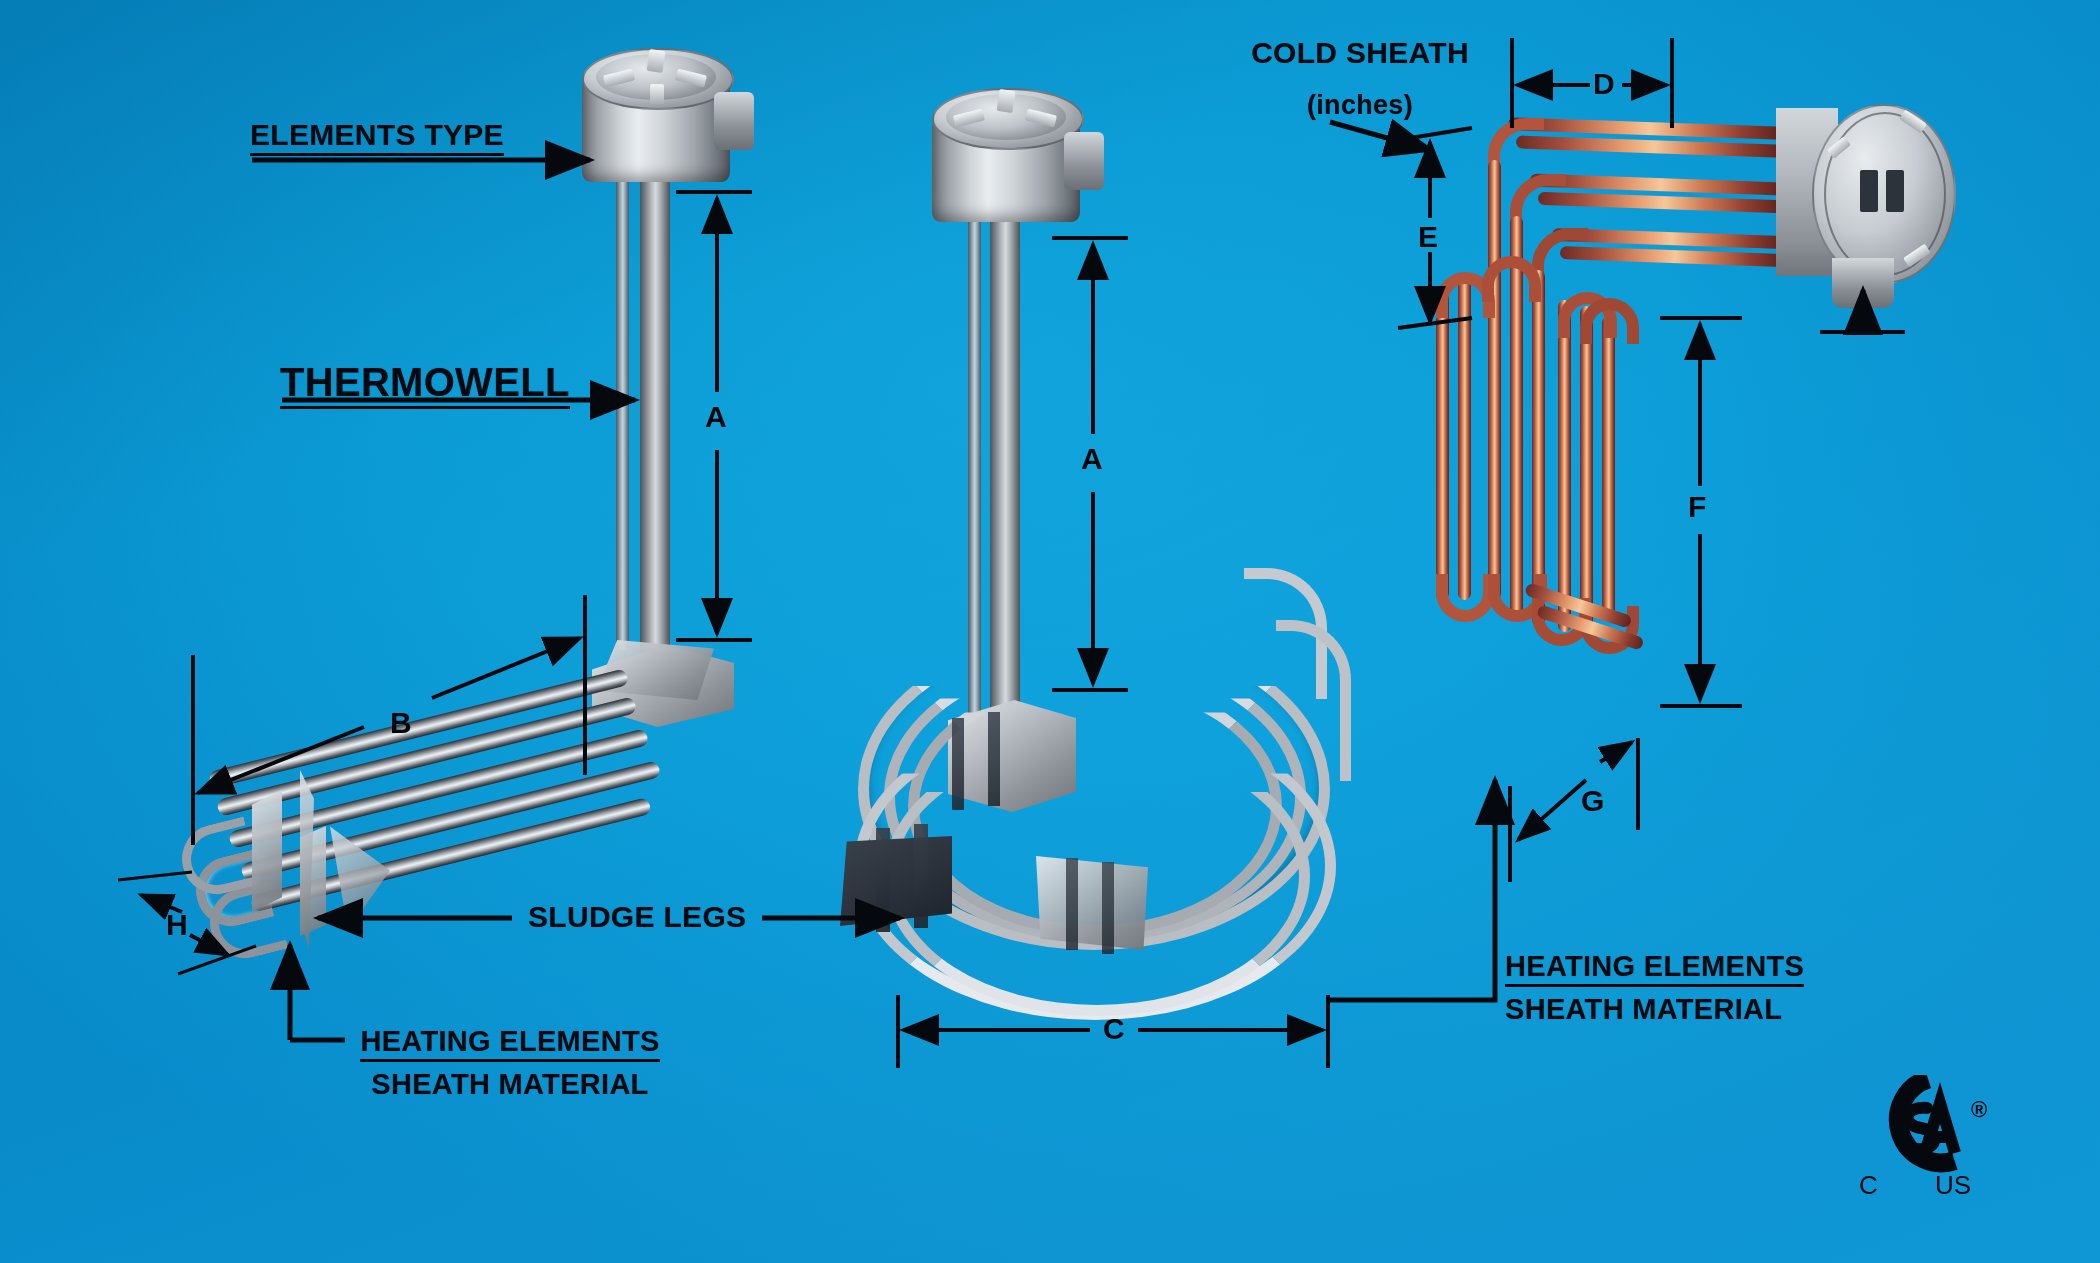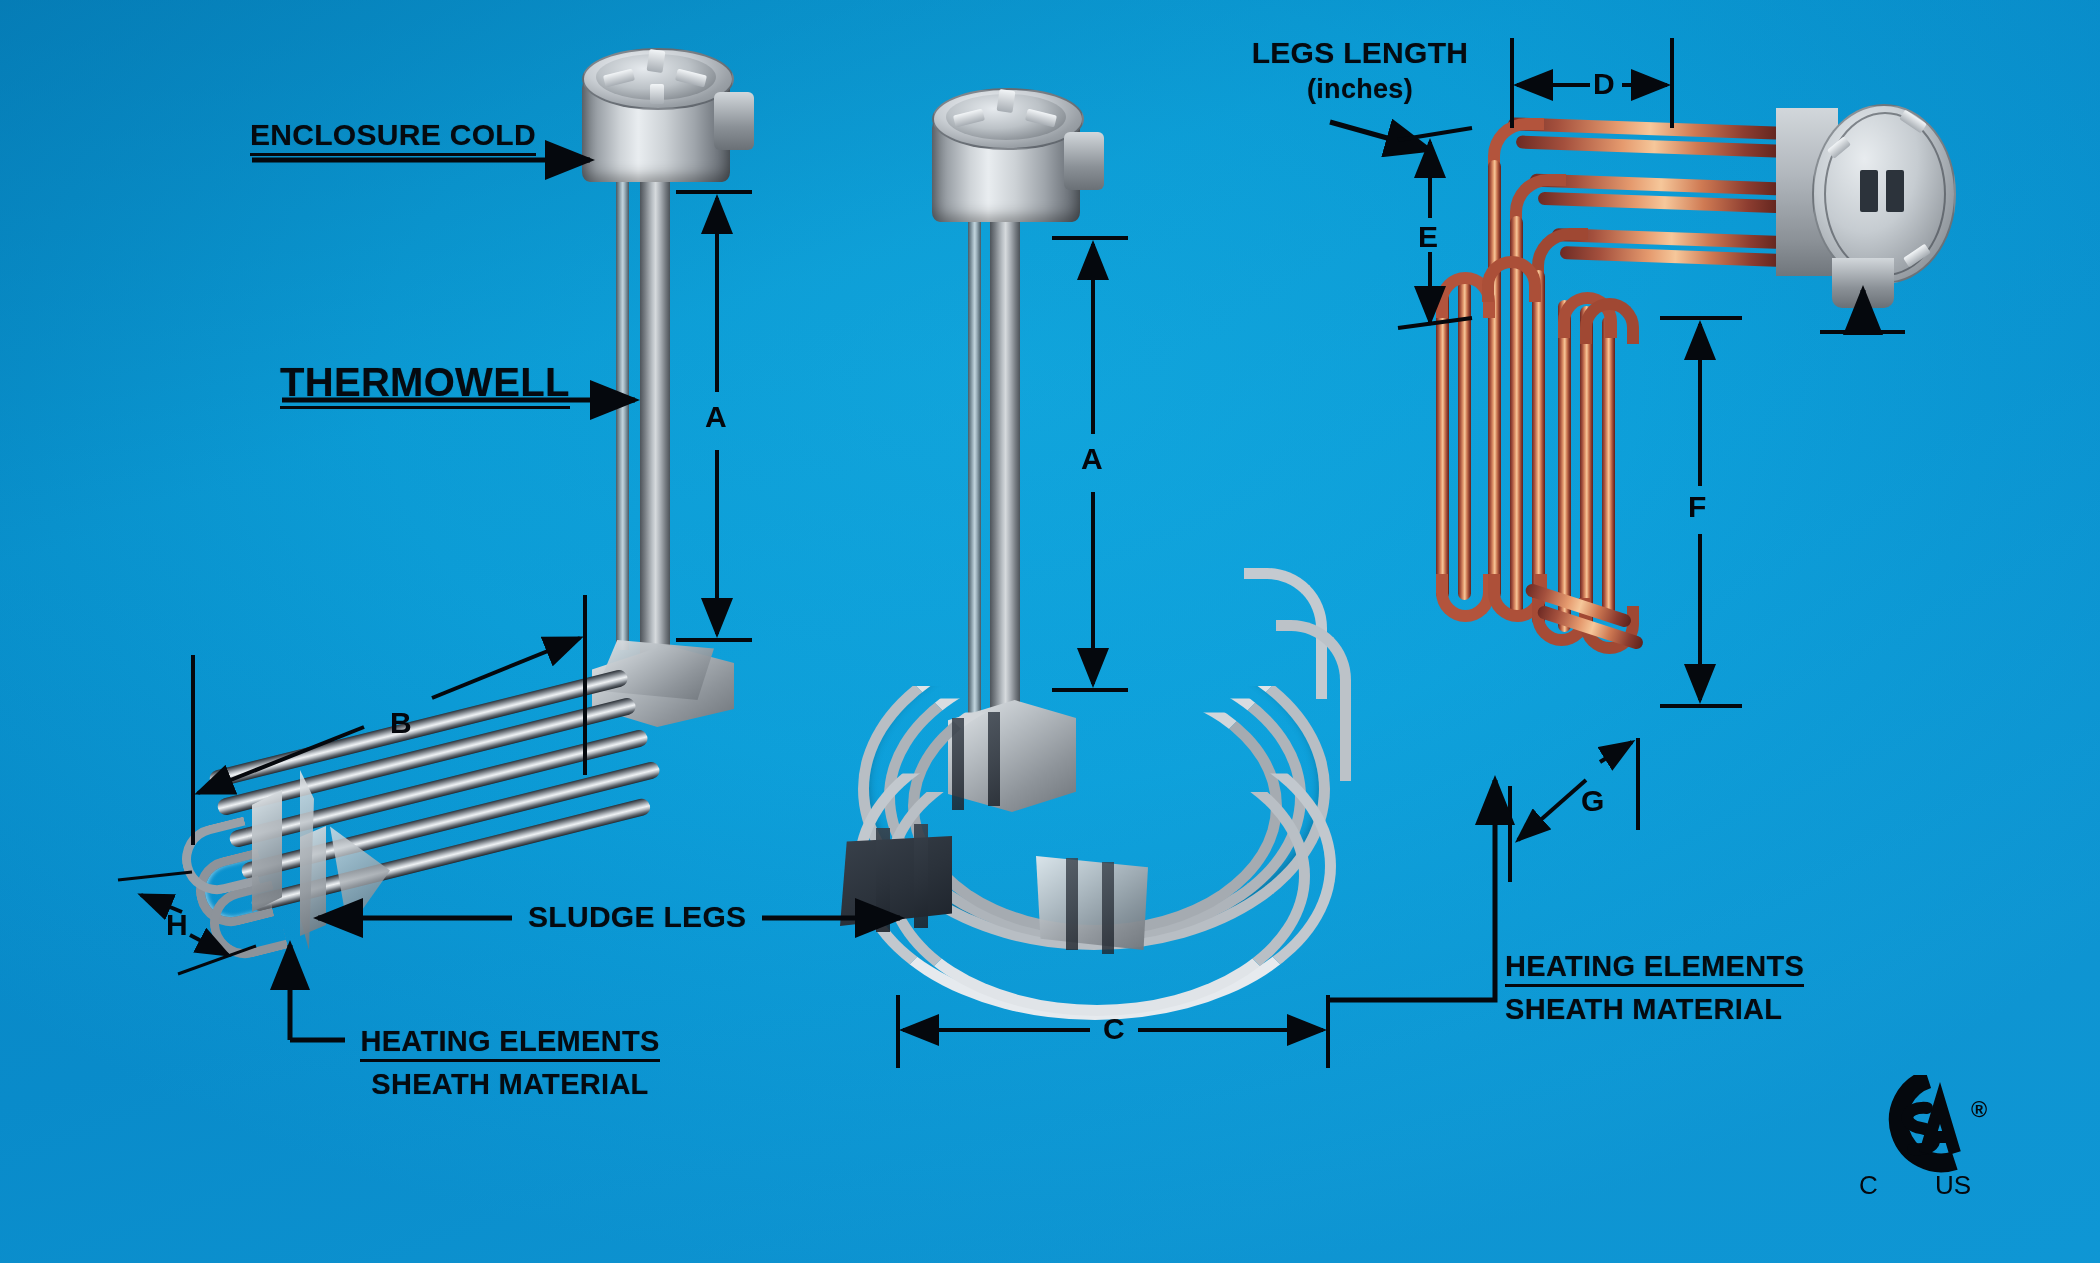--- a/index.html
+++ b/index.html
@@ -397,34 +397,34 @@
       <path d="M1330,1000 L1495,1000 L1495,940" stroke="#05080d" stroke-width="5" fill="none"></path>
       <path d="M1495,940 L1495,780" stroke="#05080d" stroke-width="5" fill="none" marker-end="url(#ah)"></path>
     </g>
 
     <g>
       <line x1="1863" y1="332" x2="1863" y2="290" stroke="#05080d" stroke-width="5" marker-end="url(#ah)"></line>
       <line x1="1820" y1="332" x2="1905" y2="332" stroke="#05080d" stroke-width="4"></line>
     </g>
   </svg>
 
-  <div class="lbl u" style="left:250px; top:118px; font-size:30px;">ENCLOSURE COLD</div>
+  <div class="lbl u" style="left:250px; top:118px; font-size:30px;">ELEMENTS TYPE</div>
 
   <div class="lbl u" style="left:280px; top:360px; font-size:40px;">THERMOWELL</div>
 
   <div class="lbl" style="left:528px; top:900px; font-size:30px;">SLUDGE LEGS</div>
 
   <div style="position:absolute; left:345px; top:1025px; text-align:center; width:330px;">
     <div class="lbl u" style="position:static; display:inline-block; font-size:29px;">HEATING ELEMENTS</div>
     <div class="lbl" style="position:static; display:block; font-size:29px; margin-top:6px;">SHEATH MATERIAL</div>
   </div>
 
   <div style="position:absolute; left:1245px; top:36px; text-align:center; width:230px;">
-    <div class="lbl" style="position:static; display:block; font-size:30px;">LEGS LENGTH</div>
-    <div class="lbl" style="position:static; display:block; font-size:27px; margin-top:4px;">(inches)</div>
+    <div class="lbl" style="position:static; display:block; font-size:30px;">COLD SHEATH</div>
+    <div class="lbl" style="position:static; display:block; font-size:27px; margin-top:20px;">(inches)</div>
   </div>
 
   <div style="position:absolute; left:1505px; top:950px; width:340px;">
     <div class="lbl u" style="position:static; display:inline-block; font-size:29px;">HEATING ELEMENTS</div>
     <div class="lbl" style="position:static; display:block; font-size:29px; margin-top:6px;">SHEATH MATERIAL</div>
   </div>
 
   <div class="dimletter" style="left:705px; top:400px;">A</div>
   <div class="dimletter" style="left:390px; top:706px;">B</div>
   <div class="dimletter" style="left:166px; top:908px;">H</div>

